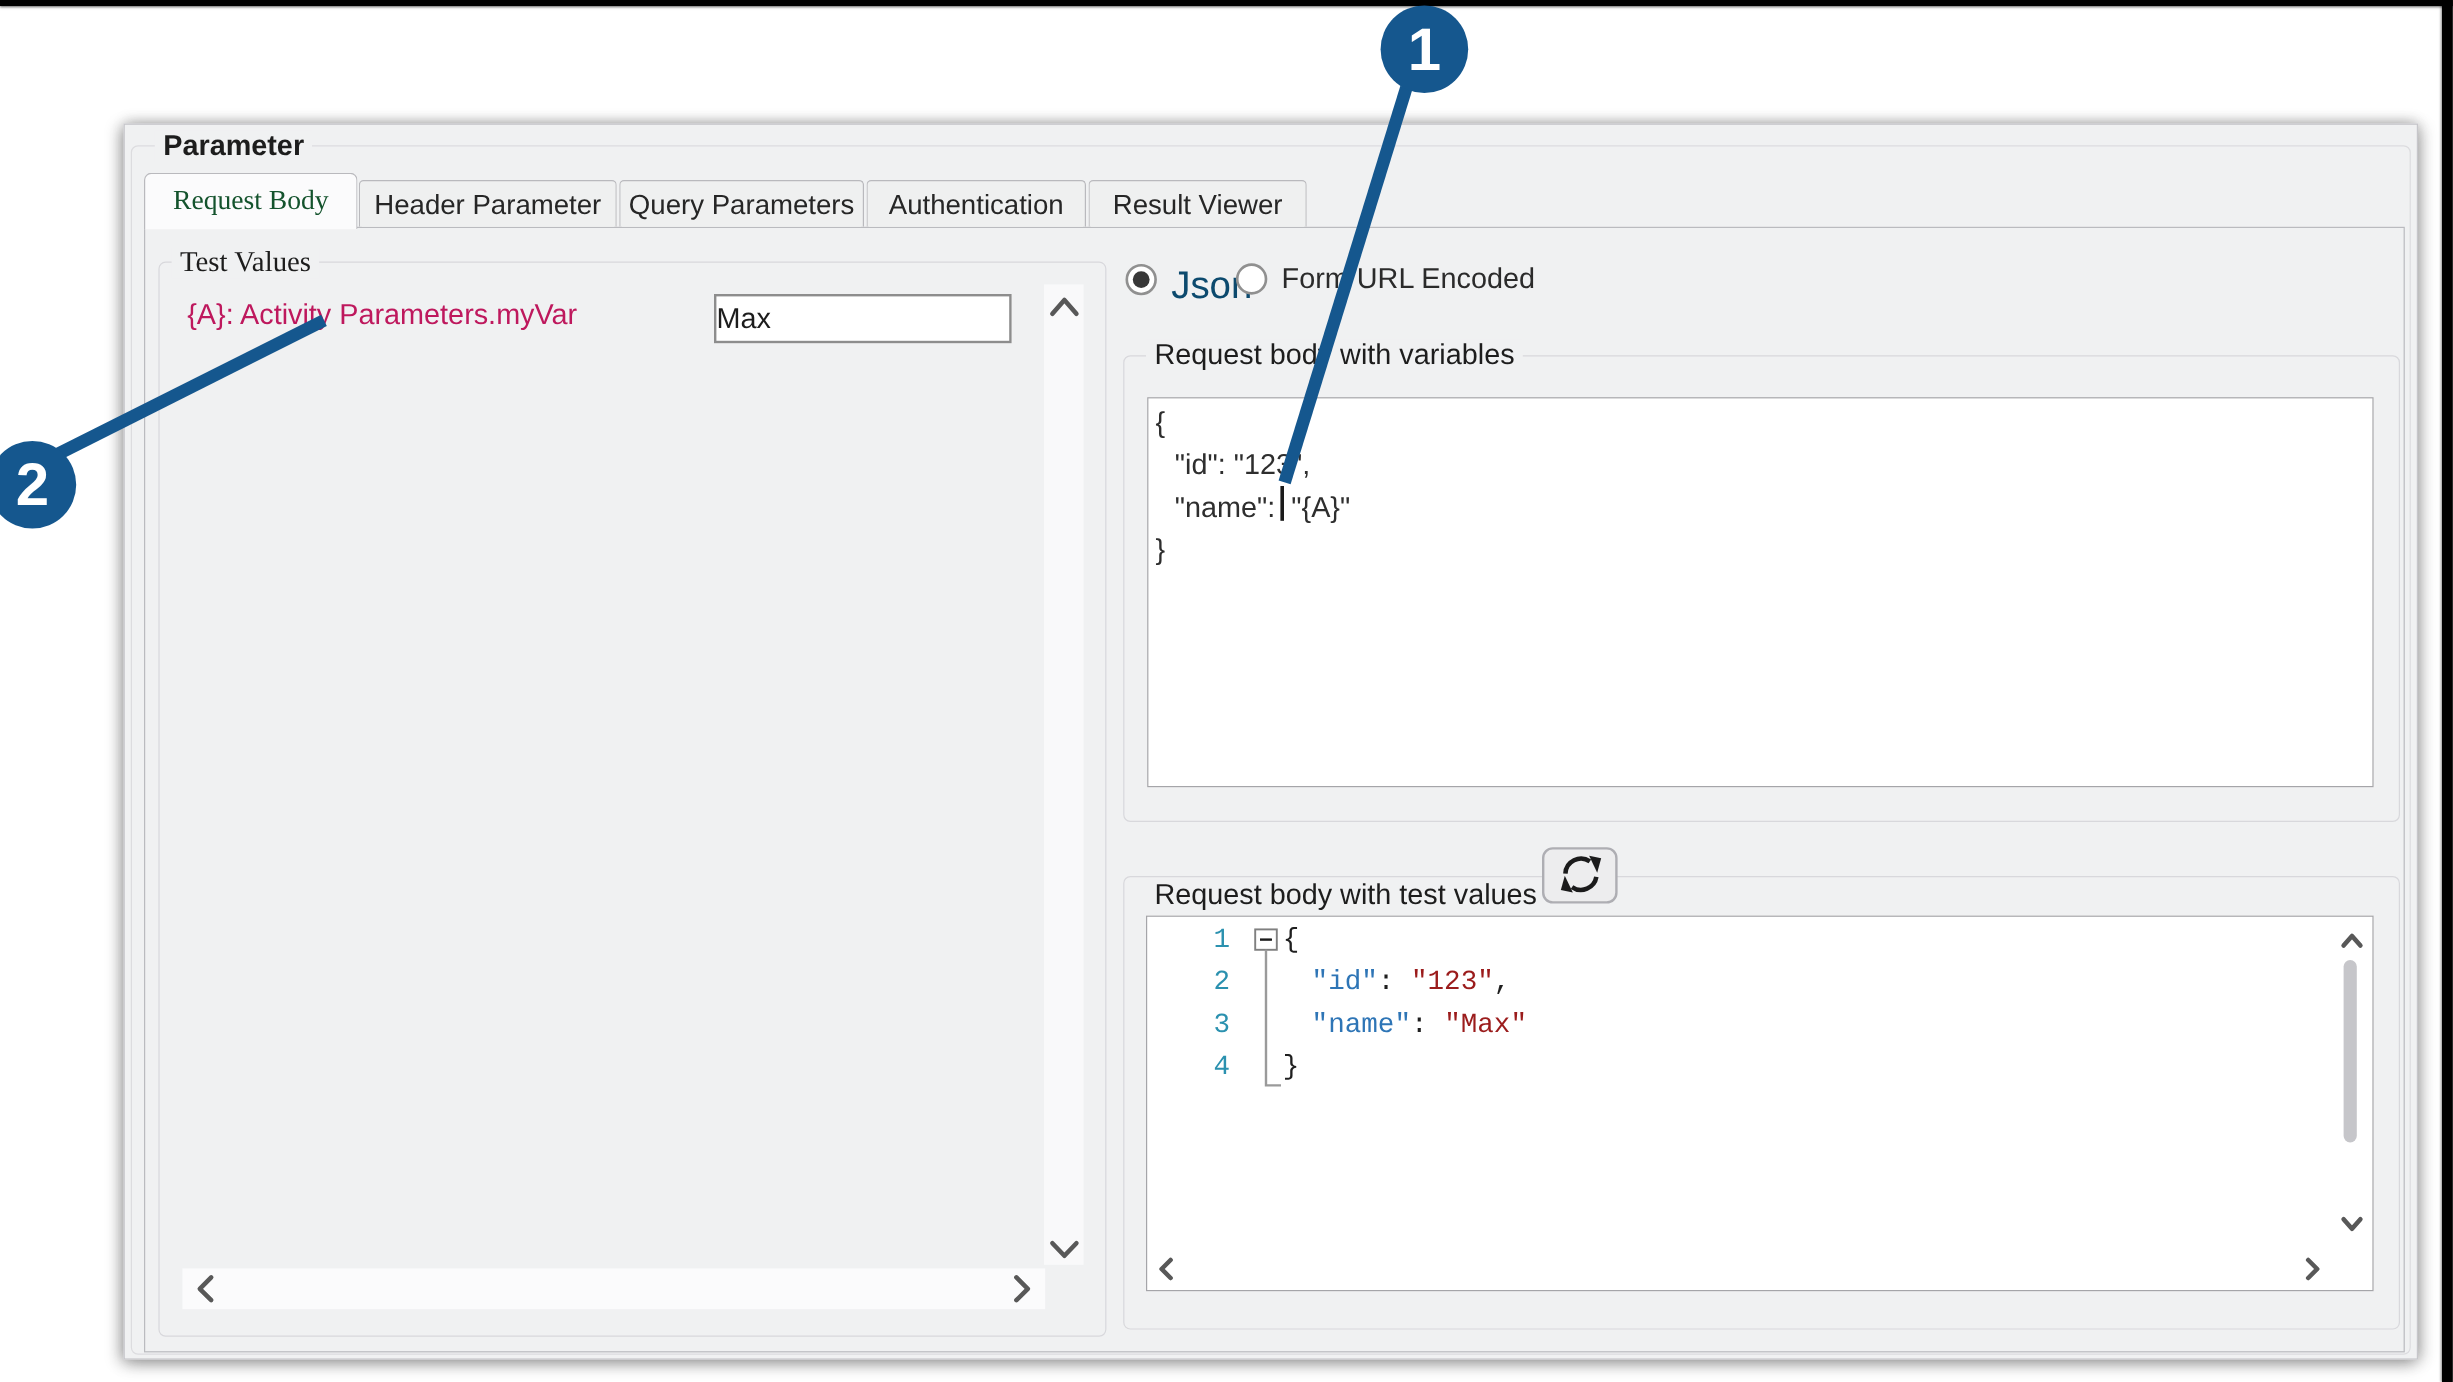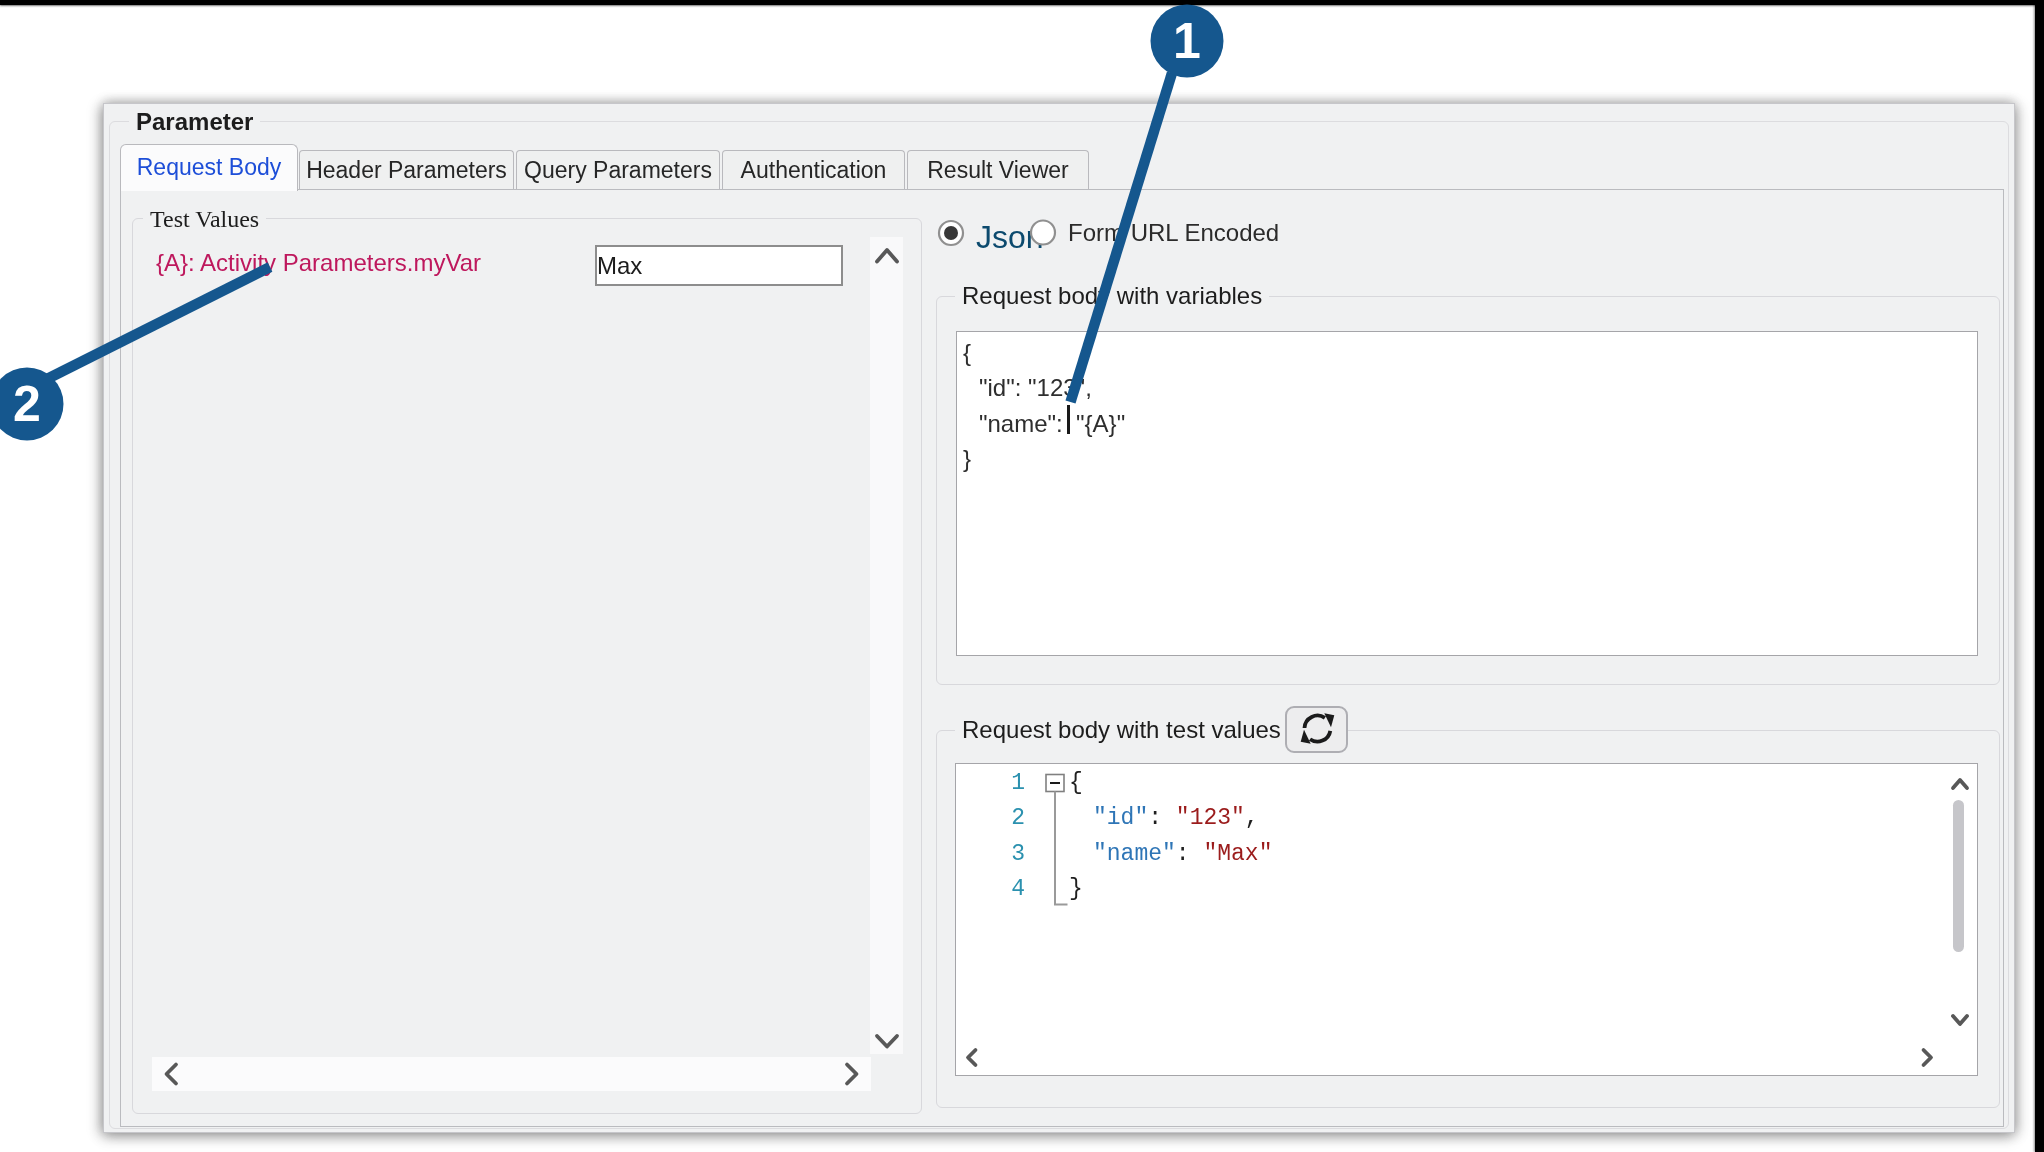--- a/index.html
+++ b/index.html
@@ -7,57 +7,57 @@
 #topbar{left:0;top:0;width:2044px;height:5px;background:#000;box-shadow:0 1px 2px rgba(0,0,0,.55);}
 #rightbar{left:2035px;top:0;width:9px;height:1152px;background:#000;box-shadow:-1px 0 2px rgba(0,0,0,.45);}
 #panel{left:103px;top:103px;width:1910px;height:1028px;background:#f0f1f2;border:1px solid #c6c6ca;
   box-shadow:-4px 2px 12px rgba(0,0,0,.22), 0 5px 13px rgba(0,0,0,.17), 5px 1px 12px rgba(0,0,0,.14), 0 -4px 10px rgba(0,0,0,.10);}
 .gb{border:1px solid #d8d8dc;border-radius:6px;}
 .gblabel{background:#f0f1f2;padding:0 7px;font-size:24px;color:#1d1d1d;line-height:26px;white-space:nowrap;}
 #paramgb{left:109px;top:121px;width:1898px;height:1006px;border-color:#dcdcdf;}
 #paramlabel{left:129px;top:109px;font-weight:bold;}
 #tabpage{left:120px;top:189px;width:1882px;height:936px;border:1px solid #babbbf;background:#f0f1f2;}
 .tab{box-sizing:border-box;top:150px;height:39px;background:#eff0f0;border:1px solid #b9b9bd;border-bottom:none;border-radius:4px 4px 0 0;font-size:23px;color:#262626;text-align:center;line-height:38px;}
-#tab0{left:120px;top:144px;width:178px;height:47px;background:#fbfbfc;border-radius:6px 6px 0 0;line-height:44px;color:#1d4ed8;}
+#tab0{left:120px;top:144px;width:178px;height:47px;background:#fbfbfc;border-radius:6px 6px 0 0;line-height:44px;color:#14532d;font-family:Liberation Serif, serif;}
 #tab1{left:299px;width:215px;}
 #tab2{left:516px;width:204px;}
 #tab3{left:722px;width:183px;}
 #tab4{left:907px;width:182px;}
 #tvgb{left:132px;top:218px;width:788px;height:894px;}
 #tvlabel{left:143px;top:206px;font-family:Liberation Serif, serif;}
 #link{left:156px;top:249px;font-size:24px;color:#be185d;}
 #input{left:595px;top:245px;width:244px;height:37px;background:#fff;border:2px solid #8d8d8d;font-size:24px;color:#1c1c1c;line-height:37px;}
 #lvscroll{left:870px;top:237px;width:33px;height:817px;background:#f9f9fa;}
 #lhscroll{left:152px;top:1057px;width:719px;height:34px;background:#fbfbfc;}
 #radiolbl1{left:976px;top:219px;font-size:32px;color:#0c4a6e;}
 #radiolbl2{left:1068px;top:219px;font-size:24px;color:#2b2b2b;}
 #gb2{left:936px;top:296px;width:1062px;height:387px;}
 #gb2label{left:955px;top:283px;}
 #ta{left:956px;top:331px;width:1022px;height:325px;background:#fff;border:1px solid #a5a5a9;box-sizing:border-box;}
 .taline{position:absolute;font-size:24px;color:#2e2e2e;white-space:pre;}
 #caret{left:1067px;top:405px;width:3px;height:29px;background:#1a1a1a;}
 #gb3{left:936px;top:730px;width:1062px;height:376px;}
-#gb3label{left:955px;top:717px;}
+#gb3label{left:955px;top:733px;}
 #refbtn{left:1285px;top:706px;width:63px;height:47px;box-sizing:border-box;background:#ededee;border:2px solid #aeaeb3;border-radius:9px;}
 #code{left:955px;top:763px;width:1023px;height:313px;background:#fff;border:1px solid #a5a5a9;box-sizing:border-box;}
 .ln{position:absolute;font-family:"Liberation Mono",monospace;font-size:23px;color:#2b91af;width:30px;text-align:right;}
 .cl{position:absolute;font-family:"Liberation Mono",monospace;font-size:23px;color:#1f1f1f;white-space:pre;}
 .ckey{color:#2e75b6;}
 .cstr{color:#9b1c1c;}
 #codethumb{left:1953px;top:800px;width:11px;height:152px;background:#c6c6ca;border-radius:5.5px;}
 svg{position:absolute;left:0;top:0;}
 </style></head>
 <body>
 <div class="abs" id="panel"></div>
 <div class="abs" id="topbar"></div>
 <div class="abs" id="rightbar"></div>
 <div class="abs gb" id="paramgb"></div>
 <div class="abs gblabel" id="paramlabel">Parameter</div>
 <div class="abs" id="tabpage"></div>
-<div class="abs tab" id="tab1">Header Parameters</div>
+<div class="abs tab" id="tab1">Header Parameter</div>
 <div class="abs tab" id="tab2">Query Parameters</div>
 <div class="abs tab" id="tab3">Authentication</div>
 <div class="abs tab" id="tab4">Result Viewer</div>
 <div class="abs tab" id="tab0">Request Body</div>
 <div class="abs gb" id="tvgb"></div>
 <div class="abs gblabel" id="tvlabel">Test Values</div>
 <div class="abs" id="link">{A}: Activity Parameters.myVar</div>
 <div class="abs" id="input">Max</div>
 <div class="abs" id="lvscroll"></div>
 <div class="abs" id="lhscroll"></div>

